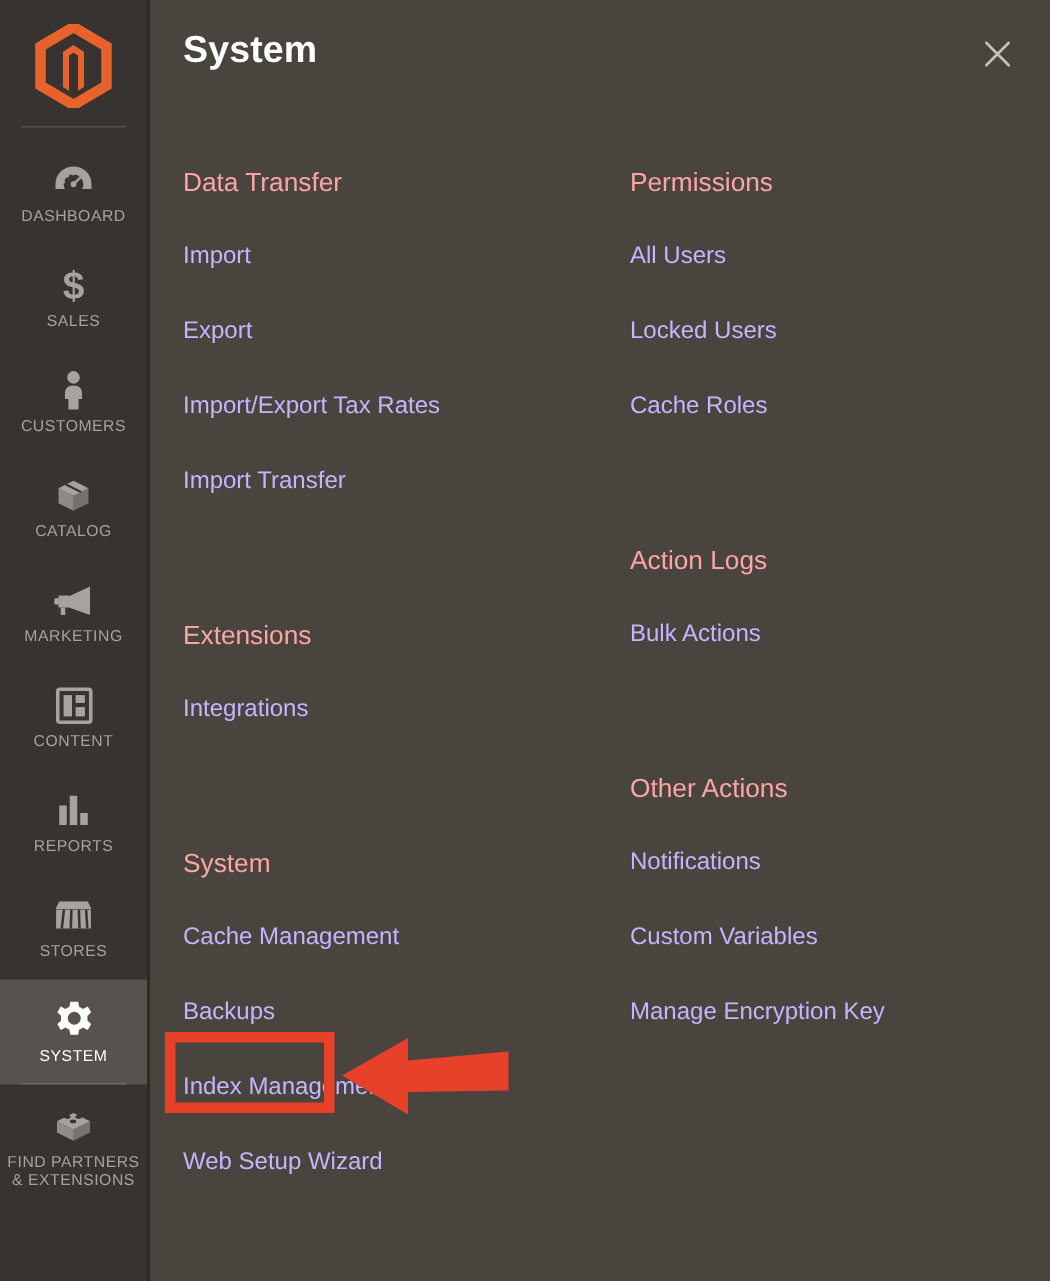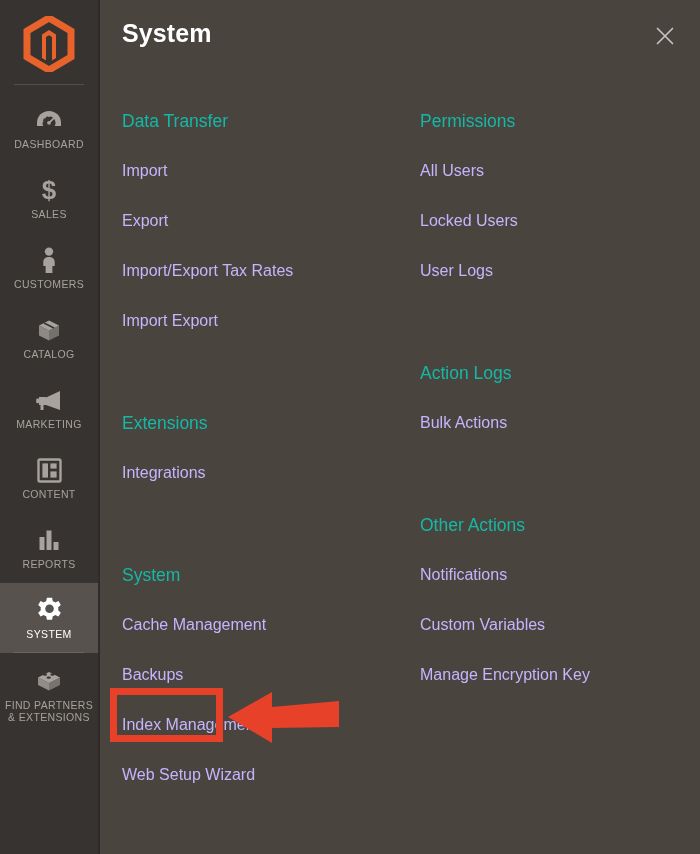--- a/index.html
+++ b/index.html
@@ -143,21 +143,21 @@
 
   .col {
     position: relative;
     flex: 0 0 auto;
   }
   .col-left  { width: 305px; padding-left: 22px; }
   .col-right { width: 275px; padding-left: 15px; }
 
   .group-title {
     font-size: 17.5px;
-    color: #14b8a6;
+    color: #fca5a5;
     line-height: 20px;
     height: 50px;
     display: flex;
     align-items: center;
   }
 
   .menu-link {
     position: relative;
     font-size: 16px;
     color: #c4b5fd;
@@ -281,20 +281,30 @@
       <span class="nav-icon">
         <svg width="24" height="24" viewBox="0 0 24 24">
           <rect x="2.5" y="9" width="5" height="13" fill="currentColor"></rect>
           <rect x="9.5" y="2.5" width="5" height="19.5" fill="currentColor"></rect>
           <rect x="16.5" y="14" width="5" height="8" fill="currentColor"></rect>
         </svg>
       </span>
       <span class="nav-label">REPORTS</span>
     </div>
 
+    <div class="nav-item">
+      <span class="nav-icon">
+        <svg width="28" height="22" viewBox="0 0 28 22">
+          <path d="M2 7 L4.5 2 L23.5 2 L26 7 Z" fill="currentColor"></path>
+          <rect x="2.4" y="7.4" width="23.2" height="12.6" fill="currentColor"></rect>
+          <path d="M7.6 7.4 L6.2 20 M12.6 7.4 L12.2 20 M17.6 7.4 L18 20 M22.4 7.4 L23.2 20" stroke="#373330" stroke-width="1.7" fill="none"></path>
+        </svg>
+      </span>
+      <span class="nav-label">STORES</span>
+    </div>
 
     <div class="nav-item active">
       <span class="nav-icon">
         <svg width="27" height="27" viewBox="0 0 27 27">
           <path d="M13.5 0.8 L16.1 0.8 L16.8 4.3 C17.7 4.6 18.6 5.0 19.3 5.6 L22.5 4.0 L24.8 7.9
                    L22.2 10.3 C22.4 11.3 22.4 12.3 22.2 13.3 L24.8 15.7 L22.5 19.6 L19.3 18.0
                    C18.6 18.6 17.7 19.0 16.8 19.3 L16.1 22.8 L10.9 22.8 L10.2 19.3
                    C9.3 19.0 8.4 18.6 7.7 18.0 L4.5 19.6 L2.2 15.7 L4.8 13.3
                    C4.6 12.3 4.6 11.3 4.8 10.3 L2.2 7.9 L4.5 4.0 L7.7 5.6
                    C8.4 5.0 9.3 4.6 10.2 4.3 L10.9 0.8 Z" fill="currentColor"></path>
@@ -333,21 +343,21 @@
     </div>
 
     <div class="columns">
 
       <div class="col col-left">
 
         <div class="group-title">Data Transfer</div>
         <div class="menu-link">Import</div>
         <div class="menu-link">Export</div>
         <div class="menu-link">Import/Export Tax Rates</div>
-        <div class="menu-link">Import Export</div>
+        <div class="menu-link">Import Transfer</div>
 
         <div class="spacer-52"></div>
 
         <div class="group-title">Extensions</div>
         <div class="menu-link">Integrations</div>
 
         <div class="spacer-52"></div>
 
         <div class="group-title">System</div>
         <div class="menu-link">Cache Management</div>
@@ -355,21 +365,21 @@
         <div class="menu-link">Index Management</div>
         <div class="menu-link">Web Setup Wizard</div>
 
       </div>
 
       <div class="col col-right">
 
         <div class="group-title">Permissions</div>
         <div class="menu-link">All Users</div>
         <div class="menu-link">Locked Users</div>
-        <div class="menu-link">User Logs</div>
+        <div class="menu-link">Cache Roles</div>
 
         <div class="spacer-52"></div>
 
         <div class="group-title">Action Logs</div>
         <div class="menu-link">Bulk Actions</div>
 
         <div class="spacer-52"></div>
 
         <div class="group-title">Other Actions</div>
         <div class="menu-link">Notifications</div>

